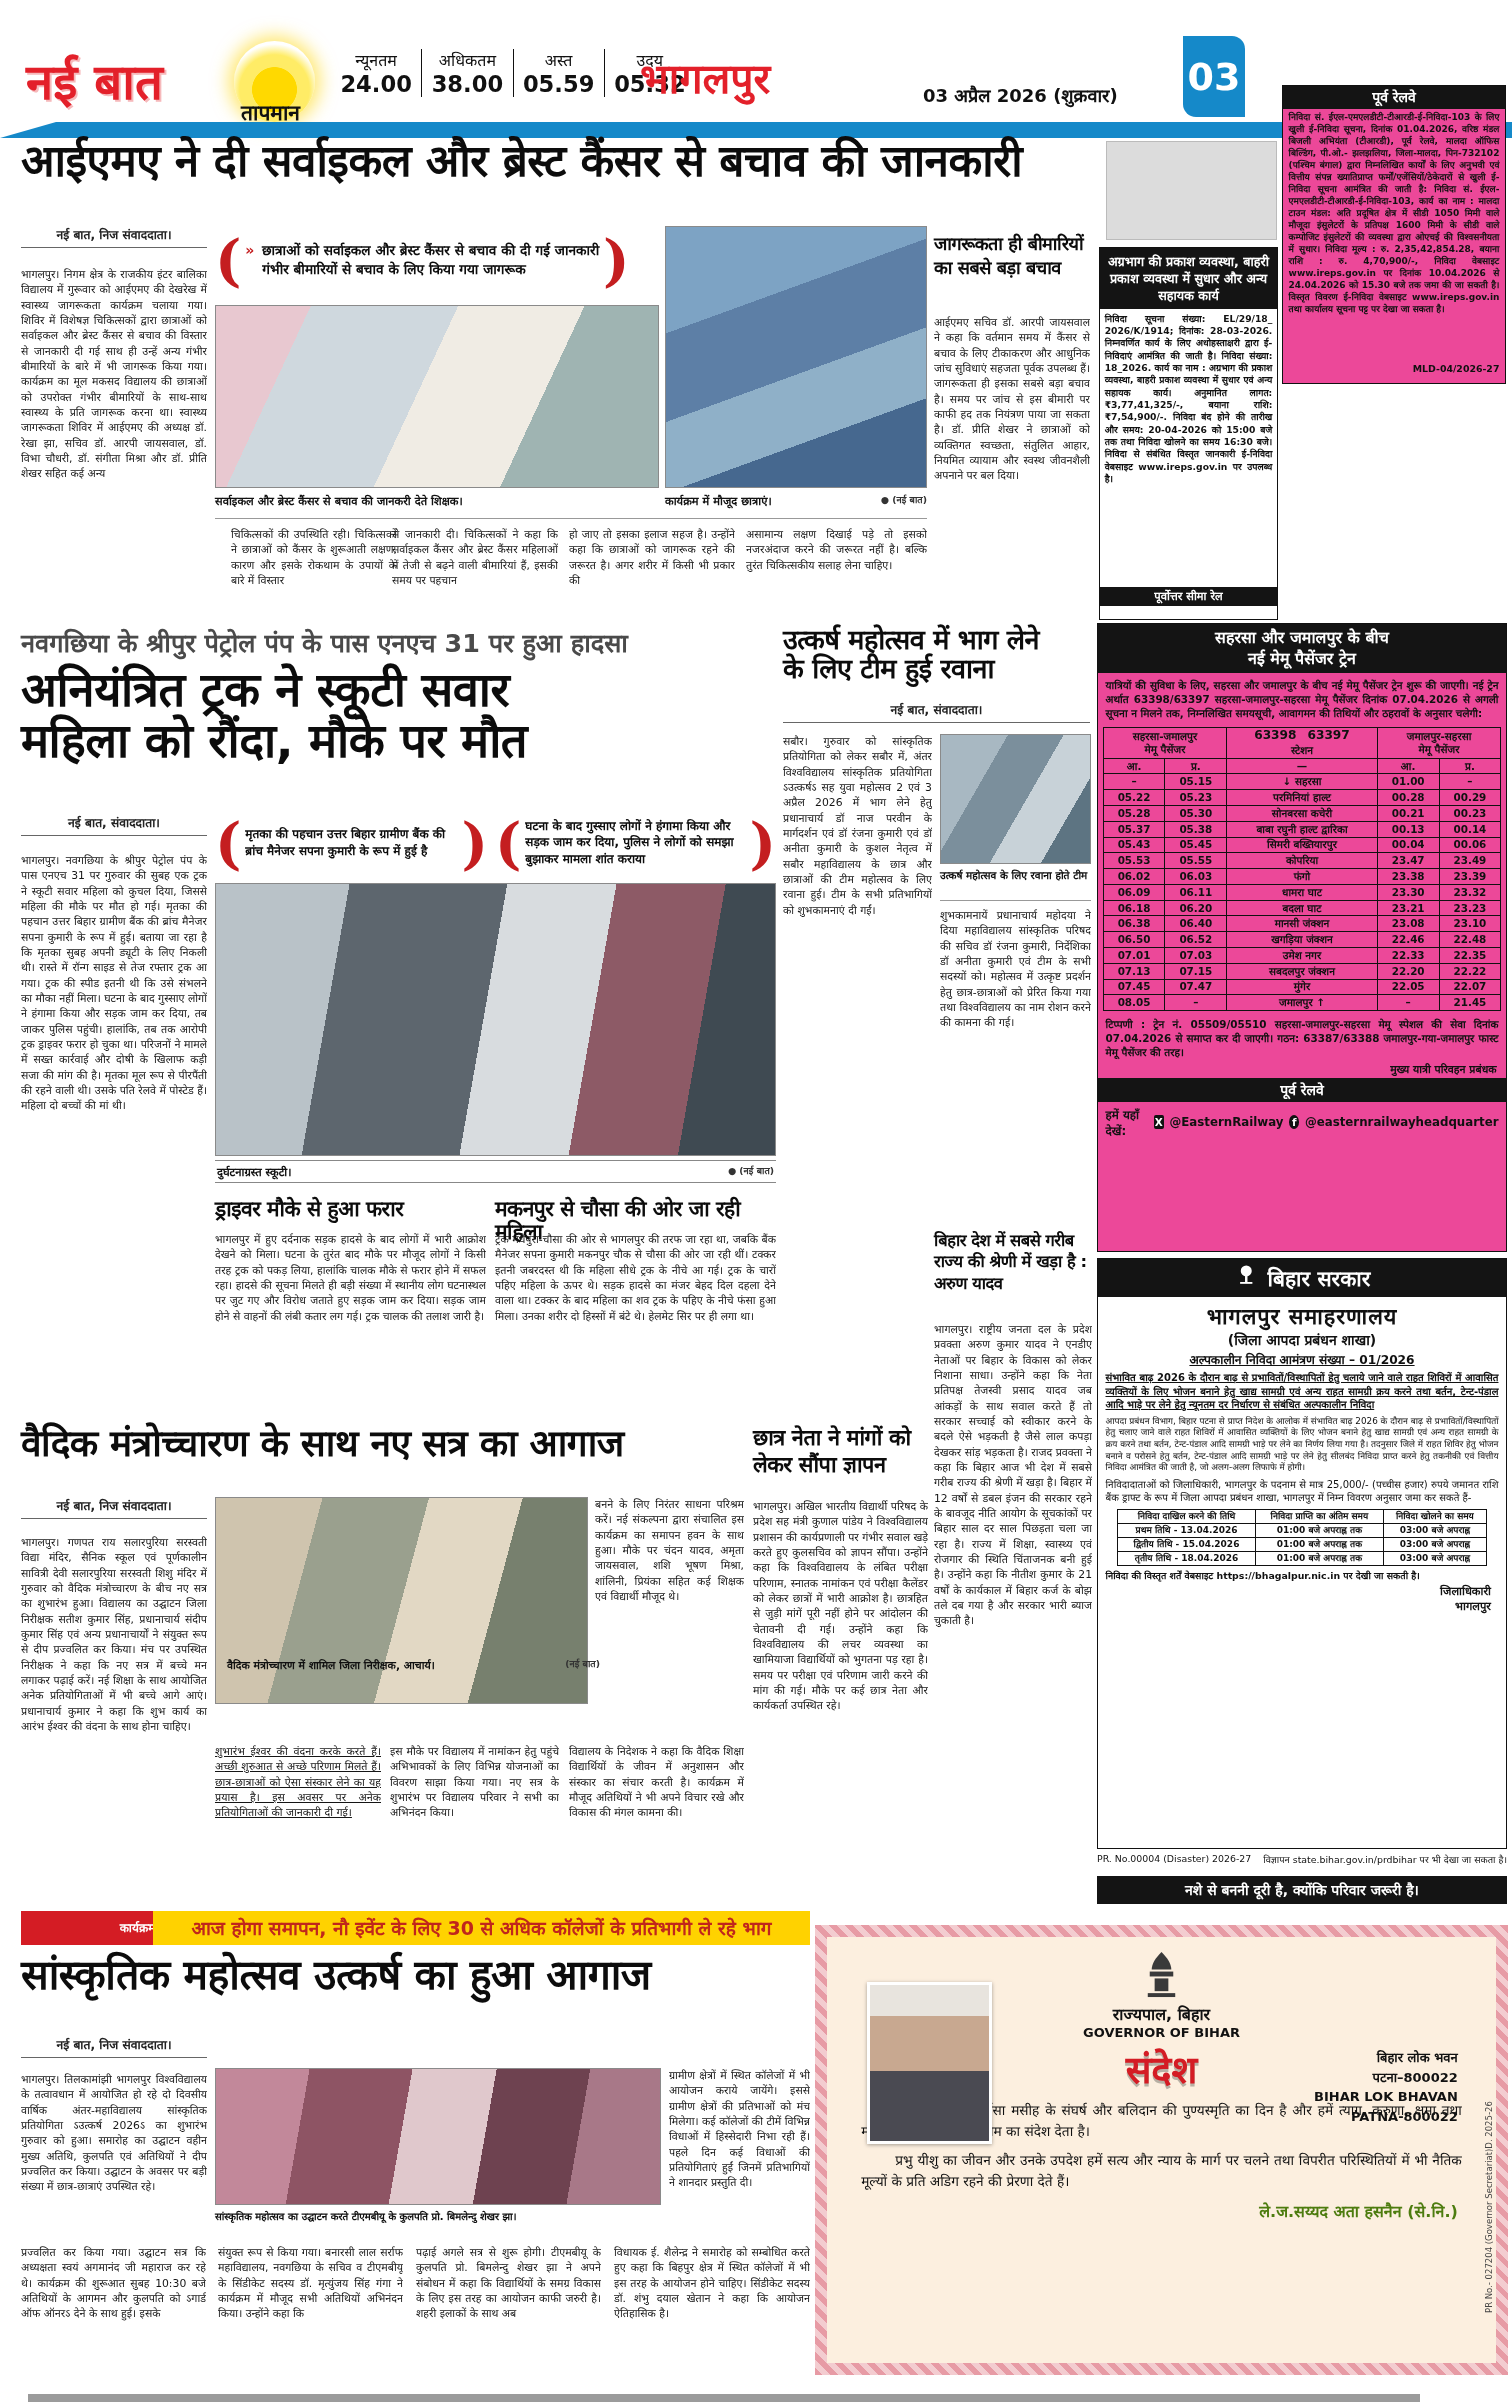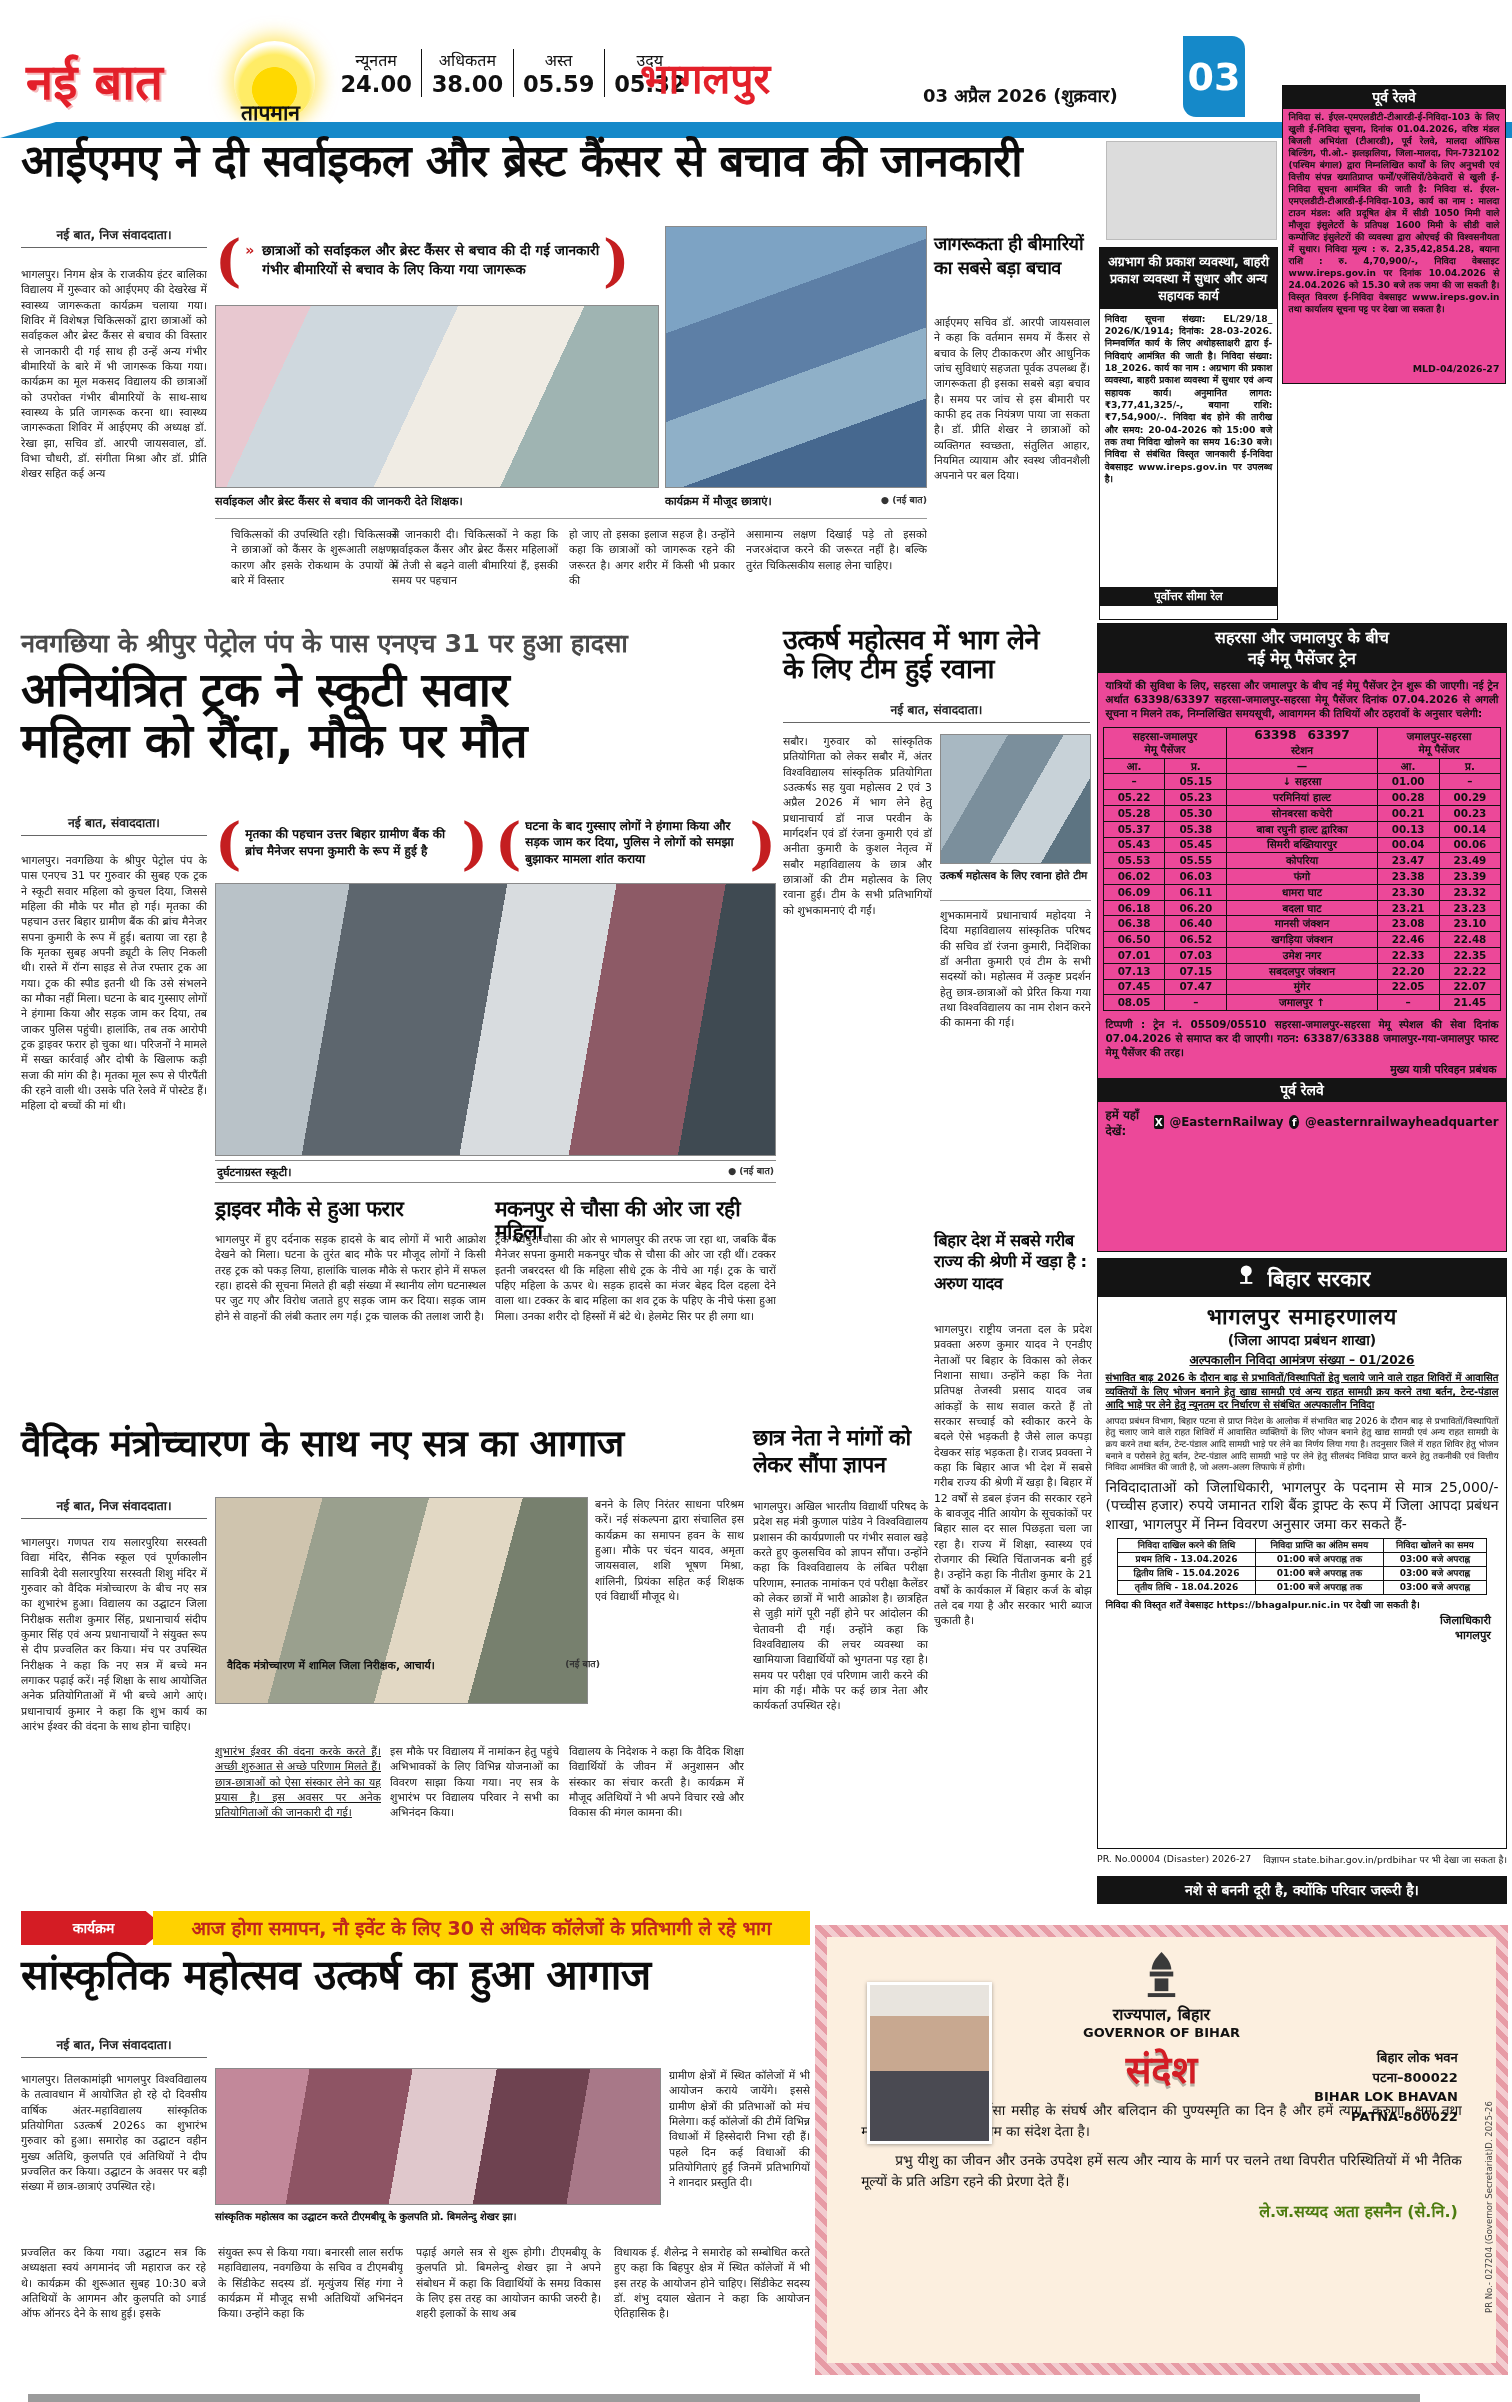--- a/index.html
+++ b/index.html
@@ -349,21 +349,21 @@
             <rect x="10" y="31" width="20" height="3" fill="#fff"></rect>
           </svg>
       </span>
       <span>बिहार  सरकार</span>
     </div>
     <div class="ctr b" style="font-size:21.7px;margin-top:3.8px;letter-spacing:0.9px;">भागलपुर समाहरणालय</div>
     <div class="ctr b" style="font-size:14px;">(जिला आपदा प्रबंधन शाखा)</div>
     <div class="ctr b u" style="font-size:12.2px;margin:1.9px 0;">अल्पकालीन निविदा आमंत्रण संख्या – 01/2026</div>
     <div class="j b u" style="padding:1.9px 7.5px;font-size:10px;line-height:1.35;">संभावित बाढ़ 2026 के दौरान बाढ़ से प्रभावितों/विस्थापितों हेतु चलाये जाने वाले राहत शिविरों में आवासित व्यक्तियों के लिए भोजन बनाने हेतु खाद्य सामग्री एवं अन्य राहत सामग्री क्रय करने तथा बर्तन, टेन्ट-पंडाल आदि भाड़े पर लेने हेतु न्यूनतम दर निर्धारण से संबंधित अल्पकालीन निविदा</div>
     <div class="j" style="padding:1.9px 7.5px;font-size:8.8px;line-height:1.32;">आपदा प्रबंधन विभाग, बिहार पटना से प्राप्त निदेश के आलोक में संभावित बाढ़ 2026 के दौरान बाढ़ से प्रभावितों/विस्थापितों हेतु चलाए जाने वाले राहत शिविरों में आवासित व्यक्तियों के लिए भोजन बनाने हेतु खाद्य सामग्री एवं अन्य राहत सामग्री के क्रय करने तथा बर्तन, टेन्ट-पंडाल आदि सामग्री भाड़े पर लेने का निर्णय लिया गया है। तदनुसार जिले में राहत शिविर हेतु भोजन बनाने व परोसने हेतु बर्तन, टेन्ट-पंडाल आदि सामग्री भाड़े पर लेने हेतु सीलबंद निविदा प्राप्त करने हेतु तकनीकी एवं वित्तीय निविदा आमंत्रित की जाती है, जो अलग-अलग लिफाफे में होगी।</div>
-    <div class="j" style="padding:1.9px 7.5px;font-size:14px;line-height:1.32;">निविदादाताओं को जिलाधिकारी, भागलपुर के पदनाम से मात्र 25,000/- (पच्चीस हजार) रुपये जमानत राशि बैंक ड्राफ्ट के रूप में जिला आपदा प्रबंधन शाखा, भागलपुर में निम्न विवरण अनुसार जमा कर सकते हैं-</div>
+    <div class="j" style="padding:1.9px 7.5px;font-size:10px;line-height:1.32;">निविदादाताओं को जिलाधिकारी, भागलपुर के पदनाम से मात्र 25,000/- (पच्चीस हजार) रुपये जमानत राशि बैंक ड्राफ्ट के रूप में जिला आपदा प्रबंधन शाखा, भागलपुर में निम्न विवरण अनुसार जमा कर सकते हैं-</div>
     <table class="mini" style="margin:2.8px auto;width:calc(100% - 38px);">
       <thead>
         <tr>
           <th>निविदा दाखिल करने की तिथि</th>
           <th>निविदा प्राप्ति का अंतिम समय</th>
           <th>निविदा खोलने का समय</th>
         </tr>
       </thead>
       <tbody>
           <tr>
@@ -389,21 +389,21 @@
       <div>भागलपुर</div>
     </div>
   </div>
   <div class="abs" style="left:1097px;top:1853px;width:410px;display:flex;justify-content:space-between;font-size:9.4px;">
     <span>PR. No.00004 (Disaster) 2026-27</span>
     <span>विज्ञापन state.bihar.gov.in/prdbihar पर भी देखा जा सकता है।</span>
   </div>
   <div class="abs bar" style="left:1097px;top:1876px;width:410px;height:28px;font-size:14px;line-height:28px;">नशे से बननी दूरी है, क्योंकि परिवार जरूरी है।</div>
 
   <div>
-    <div class="abs" style="left:21px;top:1911px;width:145px;height:34px;background:#d41c24;color:#fff;font-size:14px;font-weight:bold;line-height:34px;text-align:center;clip-path:polygon(0 0,86% 0,100% 50%,86% 100%,0 100%);">कार्यक्रम</div>
+    <div class="abs" style="left:21px;top:1911px;width:145px;height:34px;background:#d41c24;color:#fff;font-size:12px;font-weight:bold;line-height:34px;text-align:center;clip-path:polygon(0 0,86% 0,100% 50%,86% 100%,0 100%);padding-left:44px;">कार्यक्रम</div>
     <div class="abs" style="left:153px;top:1911px;width:657px;height:34px;background:#ffd200;color:#c0261c;font-size:19px;font-weight:800;line-height:34px;text-align:center;">आज होगा समापन, नौ इवेंट के लिए 30 से अधिक कॉलेजों के प्रतिभागी ले रहे भाग</div>
     <div class="abs hl" style="left:21px;top:1953px;width:789px;font-size:41px;">सांस्कृतिक महोत्सव उत्कर्ष का हुआ आगाज</div>
     <div class="abs" style="left:21px;top:2036px;width:186px;">
       <div class="byline">नई बात, निज संवाददाता।</div>
       <div class="rule"></div>
     </div>
     <div class="abs body-txt j" style="left:21px;top:2072px;width:186px;height:168px;">भागलपुर। तिलकामांझी भागलपुर विश्वविद्यालय के तत्वावधान में आयोजित हो रहे दो दिवसीय वार्षिक अंतर-महाविद्यालय सांस्कृतिक प्रतियोगिता ऽउत्कर्ष 2026ऽ का शुभारंभ गुरुवार को हुआ। समारोह का उद्घाटन वहीन मुख्य अतिथि, कुलपति एवं अतिथियों ने दीप प्रज्वलित कर किया। उद्घाटन के अवसर पर बड़ी संख्या में छात्र-छात्राएं उपस्थित रहे।</div>
     <div class="photo" style="left:215px;top:2068px;width:446px;height:137px;background:linear-gradient(100deg,#c2889a 0 20%,#8e5464 20% 42%,#e0c8cc 42% 60%,#6e4250 60% 80%,#a87888 80% 100%);"></div>
     <div class="abs cap" style="left:215px;top:2209px;width:446px;font-size:10px;">सांस्कृतिक महोत्सव का उद्घाटन करते टीएमबीयू के कुलपति प्रो. बिमलेन्दु शेखर झा।</div>
     <div class="abs body-txt j" style="left:669px;top:2068px;width:141px;height:171px;">ग्रामीण क्षेत्रों में  स्थित कॉलेजों में भी आयोजन कराये जायेंगे। इससे ग्रामीण क्षेत्रों की प्रतिभाओं को मंच मिलेगा। कई कॉलेजों की टीमें विभिन्न विधाओं में हिस्सेदारी निभा रही हैं। पहले दिन कई विधाओं की प्रतियोगिताएं हुईं जिनमें प्रतिभागियों ने शानदार प्रस्तुति दी।</div>

